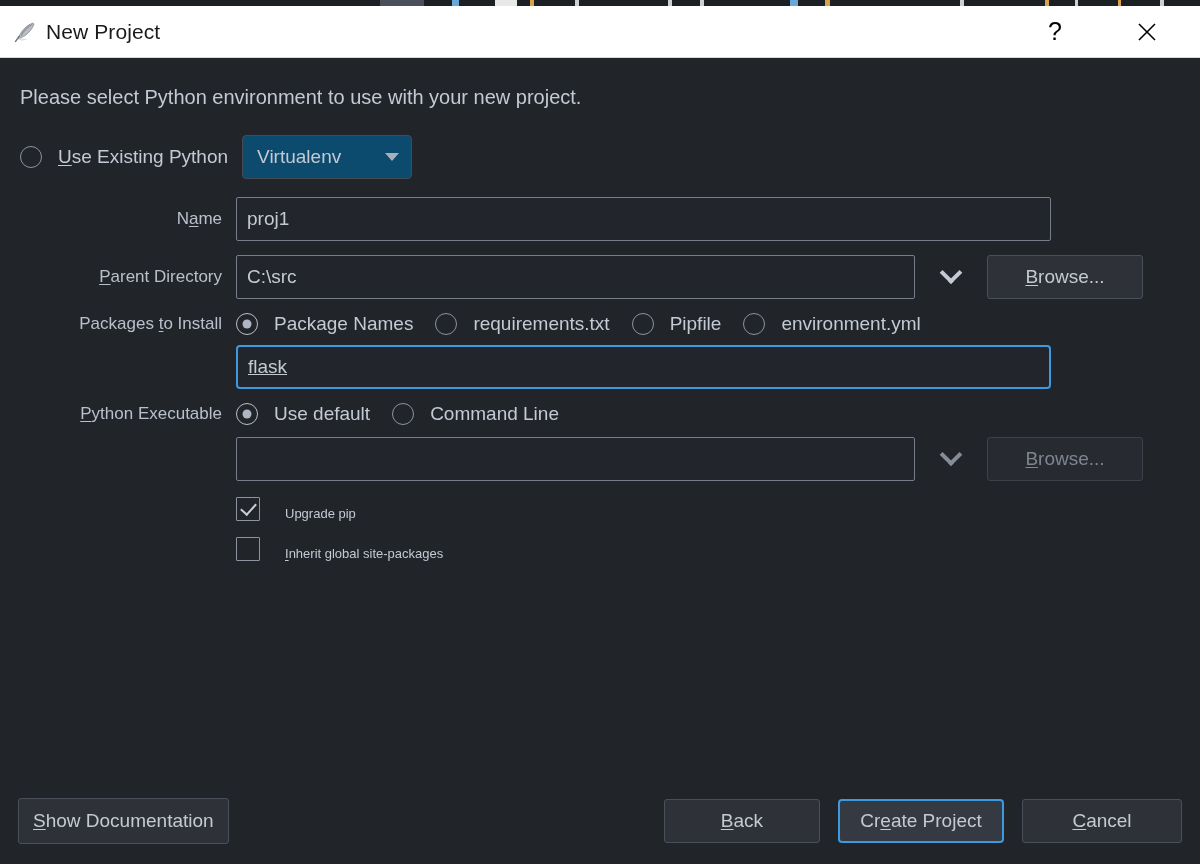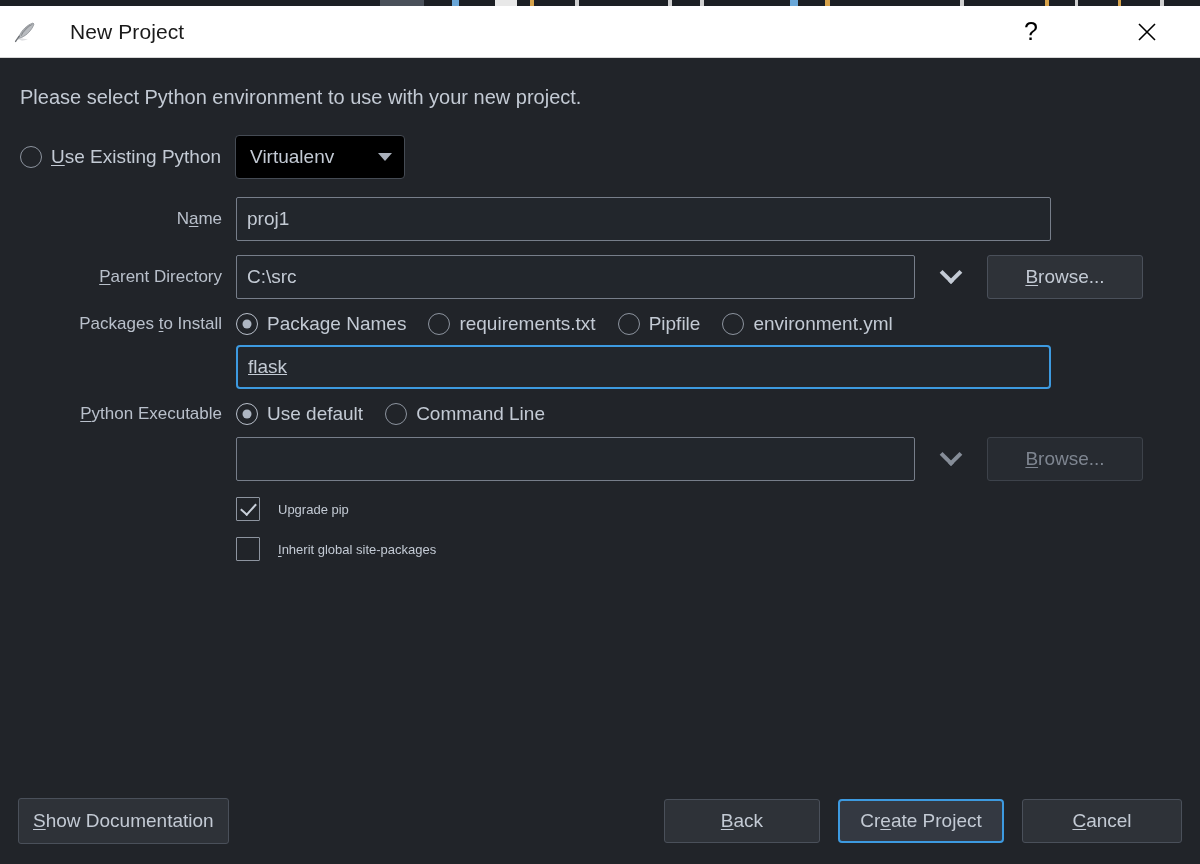--- a/index.html
+++ b/index.html
@@ -31,21 +31,20 @@
 
   
   .titlebar {
     height: 52px;
     background: #ffffff;
     display: flex; align-items: center;
     padding: 0 0 0 12px;
     border-bottom: 1px solid #d7d7d7;
     flex: none;
     position: relative;
-    gap: 24px;
   }
   .app-icon {
     width: 26px; height: 26px;
     display: flex; align-items: center; justify-content: center;
     flex: none; margin-right: 8px;
   }
   .title-text {
     font-size: 21px; color: #1a1a1a; letter-spacing: 0.1px;
     white-space: nowrap;
   }
@@ -95,28 +94,28 @@
   .radio.on::after {
     content: ""; position: absolute;
     left: 50%; top: 50%; transform: translate(-50%, -50%);
     width: 9px; height: 9px; border-radius: 50%;
     background: #aeb6c2;
   }
   .radio-lbl {
     font-size: 19px; color: #c3cad4; margin-left: 9px;
     white-space: nowrap;
   }
-  .radio-group { display: flex; align-items: center; }
+  .radio-group { display: flex; align-items: flex-end; gap: 7px; }
   .radio-group + .radio-group { margin-left: 22px; }
 
   
   .dropdown {
     margin-left: 14px;
     height: 44px; min-width: 170px;
-    background: #000000;
+    background: #0c4a6e;
     border: 1px solid #454b54;
     border-radius: 4px;
     display: flex; align-items: center;
     padding: 0 12px 0 14px;
     justify-content: space-between;
   }
   .dropdown .dd-text { font-size: 19px; color: #c3cad4; white-space: nowrap; }
   .dd-arrow {
     margin-left: 20px;
     width: 0; height: 0;

